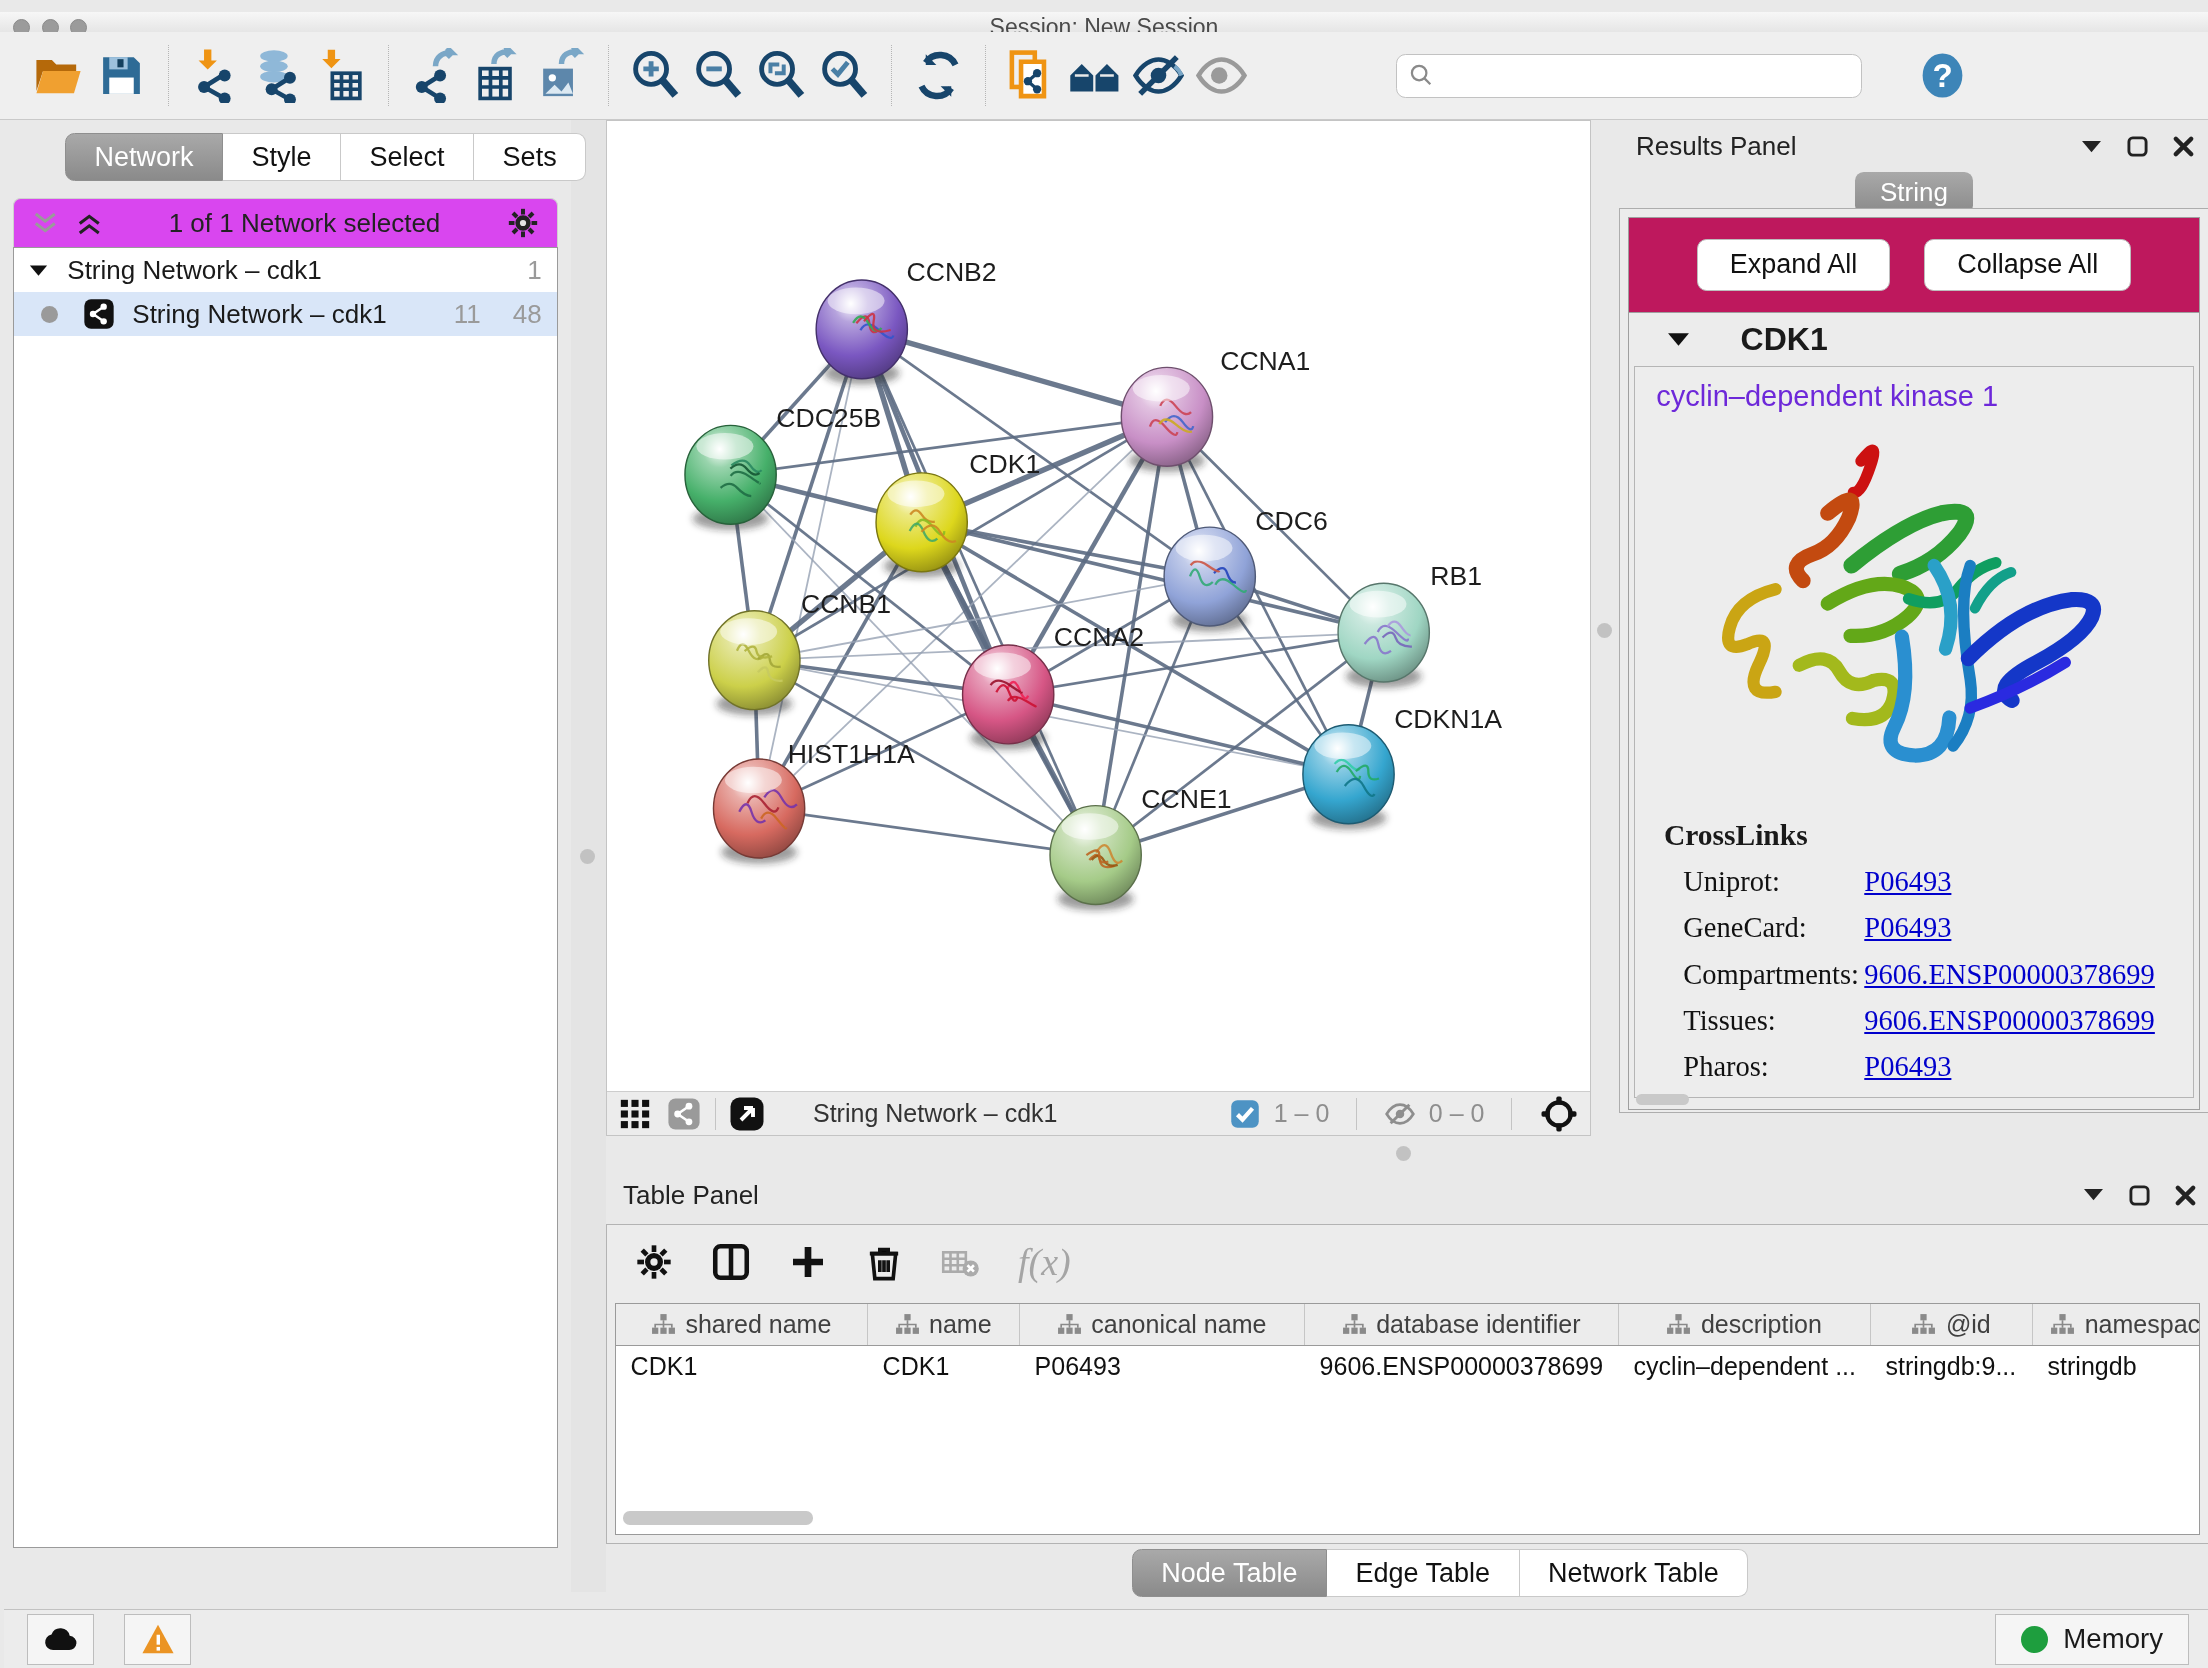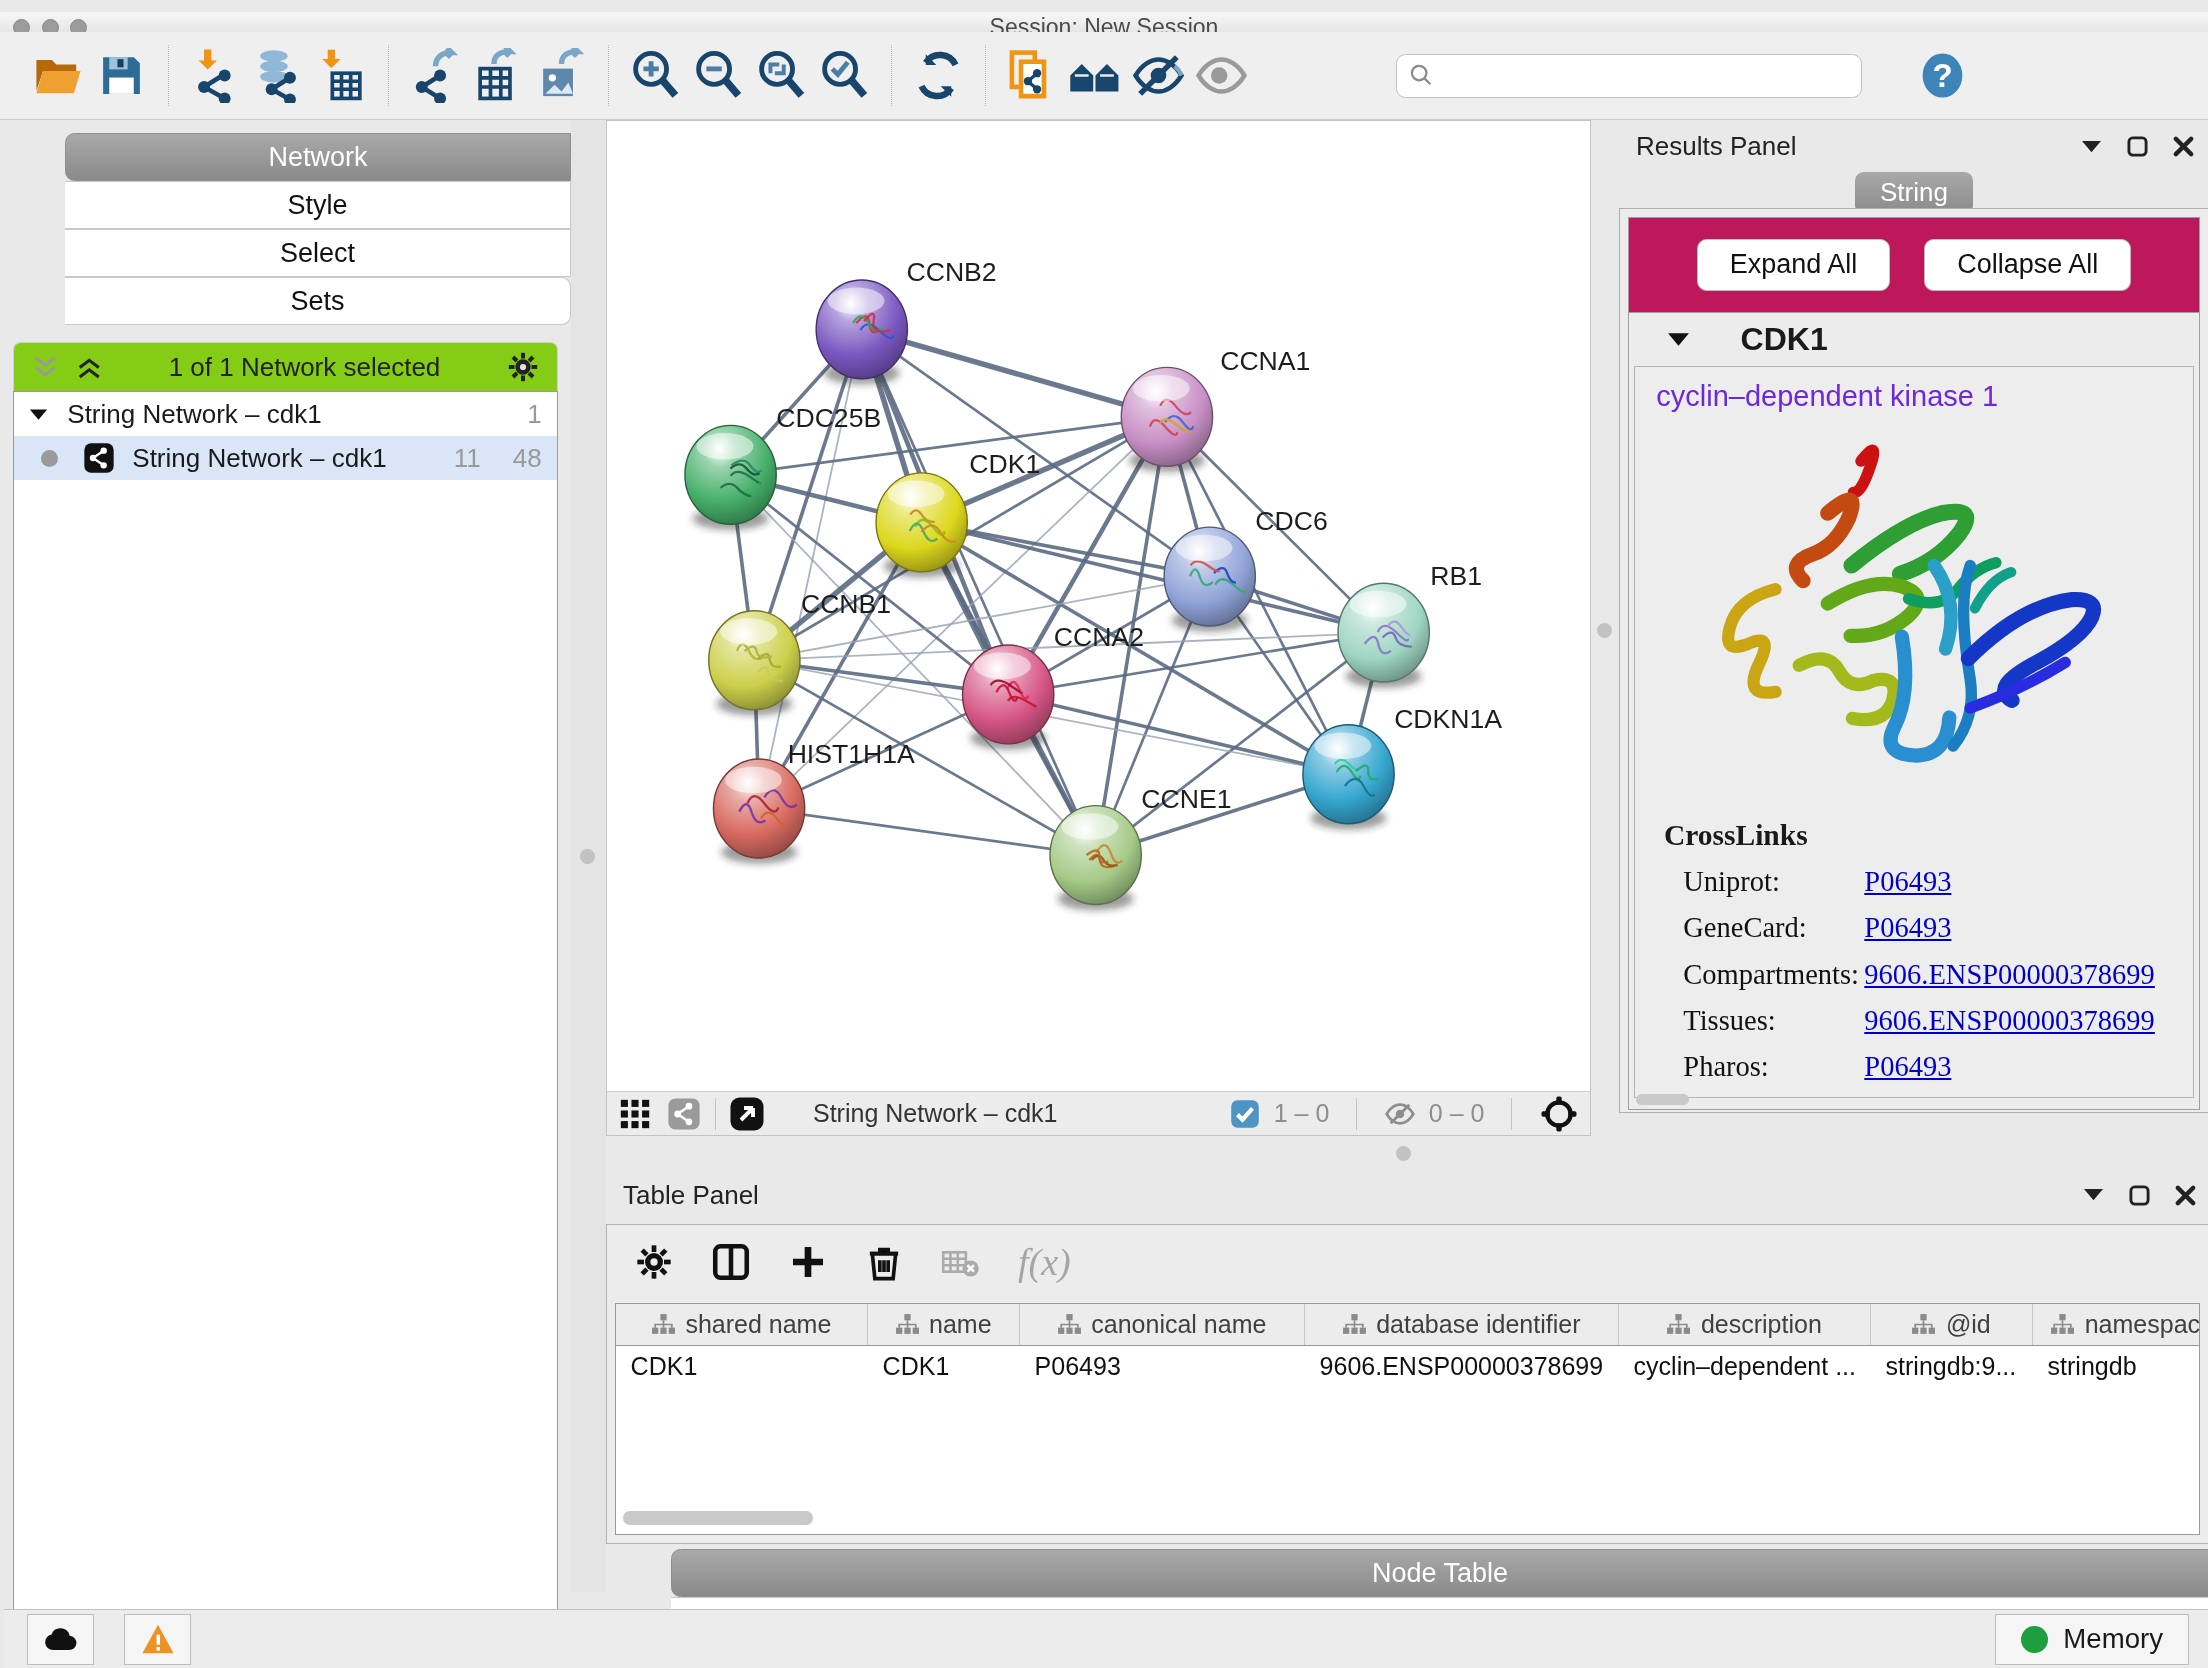--- a/index.html
+++ b/index.html
@@ -24,28 +24,28 @@
   .tsearch input { border:none; outline:none; font-size:23px; width:100%; background:transparent; }
   .helpbtn { margin-left:49px; }
 
   
   .panel-title-row { display:flex; align-items:center; font-size:26px; color:#222; }
   .panel-ctrls { margin-left:auto; display:flex; align-items:center; gap:25px; }
 
   
   .control-panel { position:absolute; left:0; top:120px; width:571px; height:1472px; }
   .cp-header { padding:11.4px 19px 0 25px; }
-  .tabstrip { display:flex; margin:13.3px 0 0 65px;flex-direction:column; }
+  .tabstrip { display:flex; margin:13.3px 0 0 65px; }
   .tab { height:48px; padding:0 28.5px; display:flex; align-items:center; justify-content:center;
     background:#fff; border:1px solid #c9c9c9; border-left:none; font-size:27px; color:#111; }
   .tab:first-child { border-left:1px solid #c9c9c9; border-radius:9.5px 0 0 9.5px; }
   .tab:last-child { border-radius:0 9.5px 9.5px 0; }
   .tab.active { background:linear-gradient(#a9a9a9,#8a8a8a); color:#fff; border-color:#8f8f8f; }
   .cp-selrow { margin:17px 13.3px 0 13.3px; height:49px; display:flex; align-items:center;
-    background:#84cc16; border:1px solid #d0d0d0; border-bottom:none; border-radius:7.6px 7.6px 0 0; padding:0 17px; }
+    background:#d946ef; border:1px solid #d0d0d0; border-bottom:none; border-radius:7.6px 7.6px 0 0; padding:0 17px; }
   .cp-selrow .sel-text { flex:1; text-align:center; font-size:26px; color:#222; }
   .cp-tree { margin:0 13.3px; height:1301px; background:#fff; border:1px solid #9a9a9a; overflow:hidden; }
   .tree-row { display:flex; align-items:center; height:44px; font-size:26px; padding:0 15px; }
   .tree-row .cnt { color:#9a9a9a; margin-left:auto; }
   .tree-row.child { background:#d9e6f8; padding-left:27px; }
   .tree-row.child .cnts { margin-left:auto; display:flex; gap:32px; color:#9a9a9a; }
 
   
   .net-panel { position:absolute; left:606px; top:120px; width:985px; height:1016px;
     background:#fff; border:1px solid #c4c4c4; }

